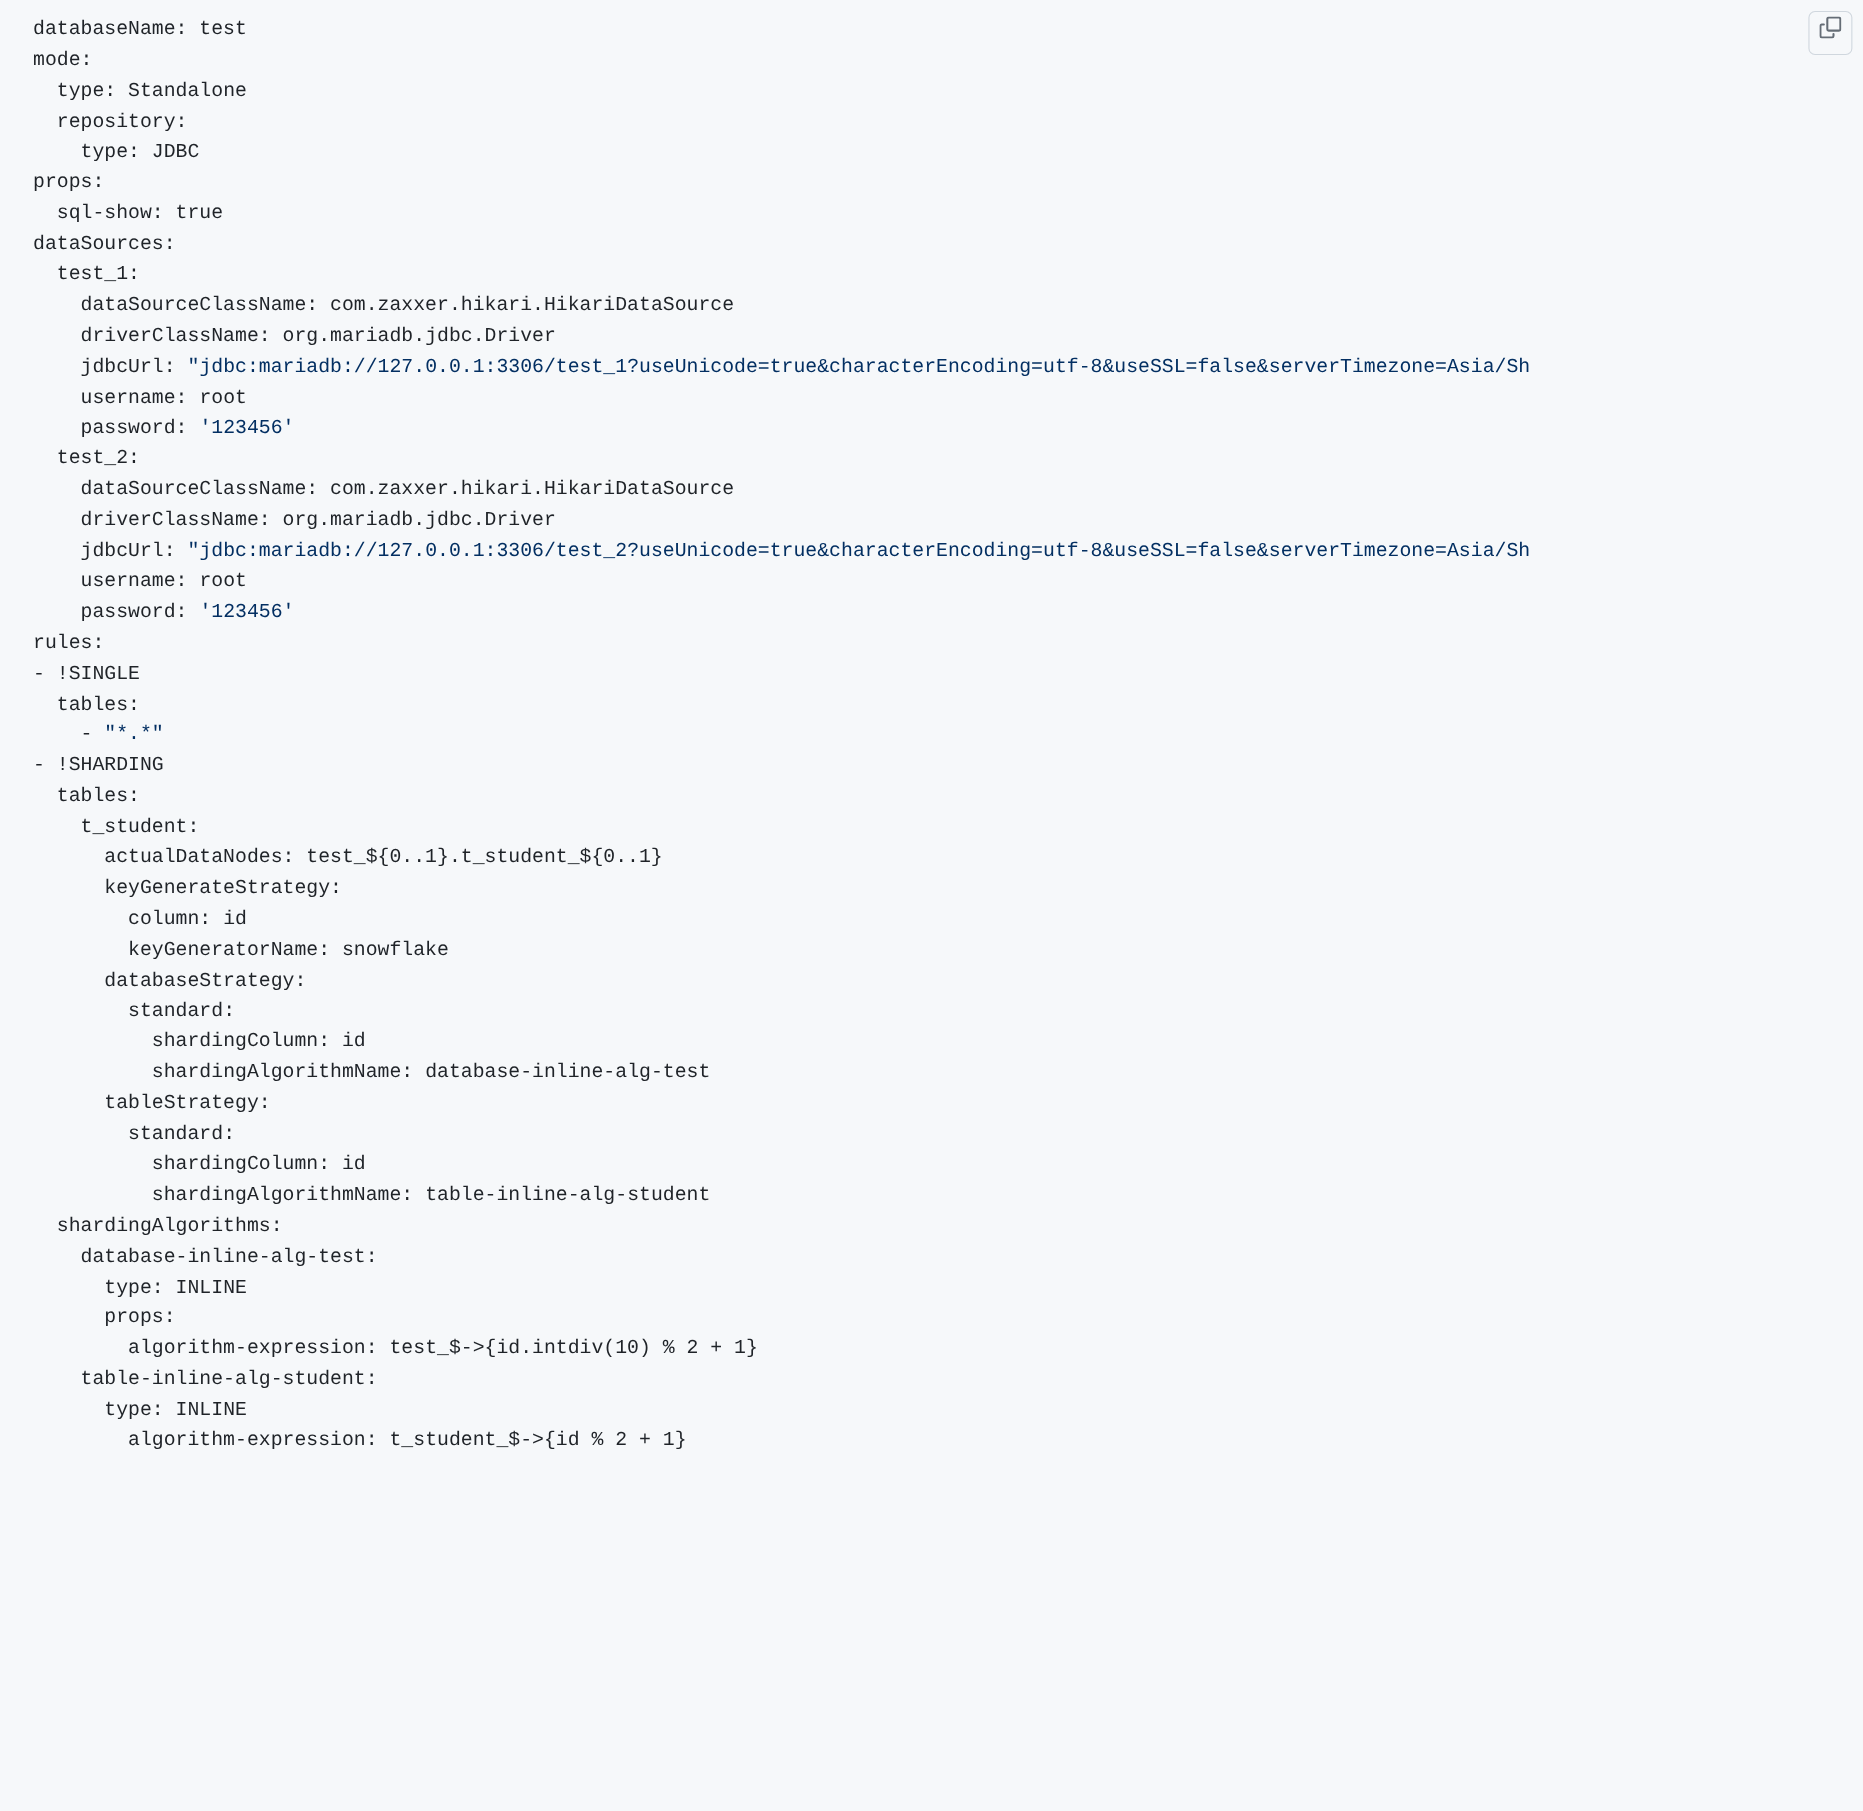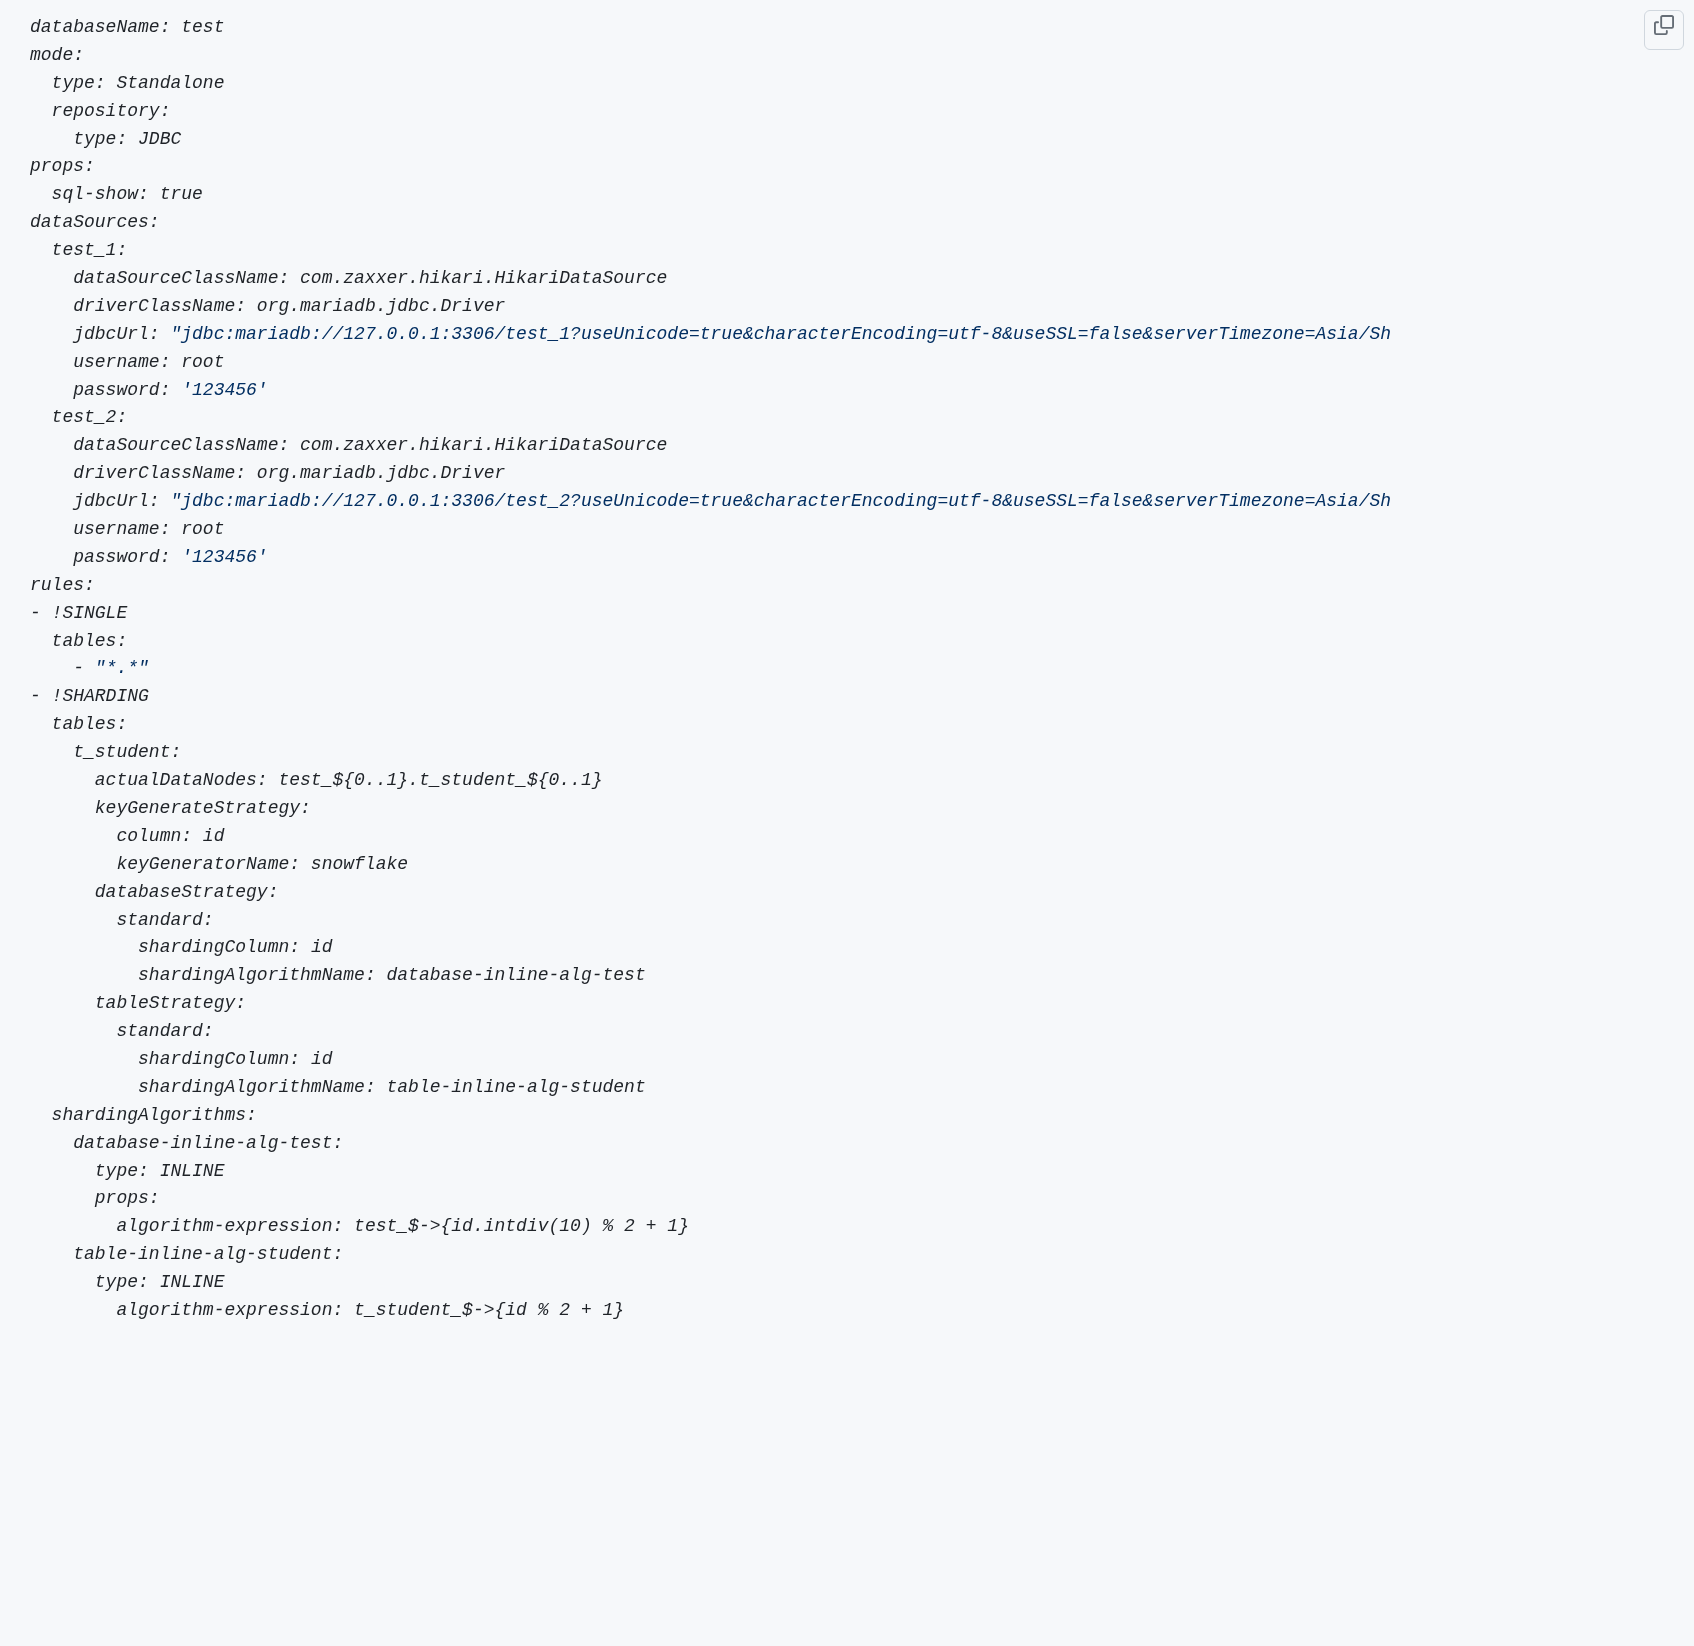--- a/index.html
+++ b/index.html
@@ -15,21 +15,20 @@
       color: #1f2328;
       position: relative;
       padding: 14px 0 14px 30px;
       overflow-x: hidden;
     }
     .code-block {
       white-space: pre;
     }
     .line {
       display: block;
-      font-style: italic;
     }
     .copy-btn {
       position: absolute;
       top: 10px;
       right: 10px;
       width: 40px;
       height: 40px;
       border: 1px solid #d0d7de;
       border-radius: 6px;
       background: #f6f8fa;

